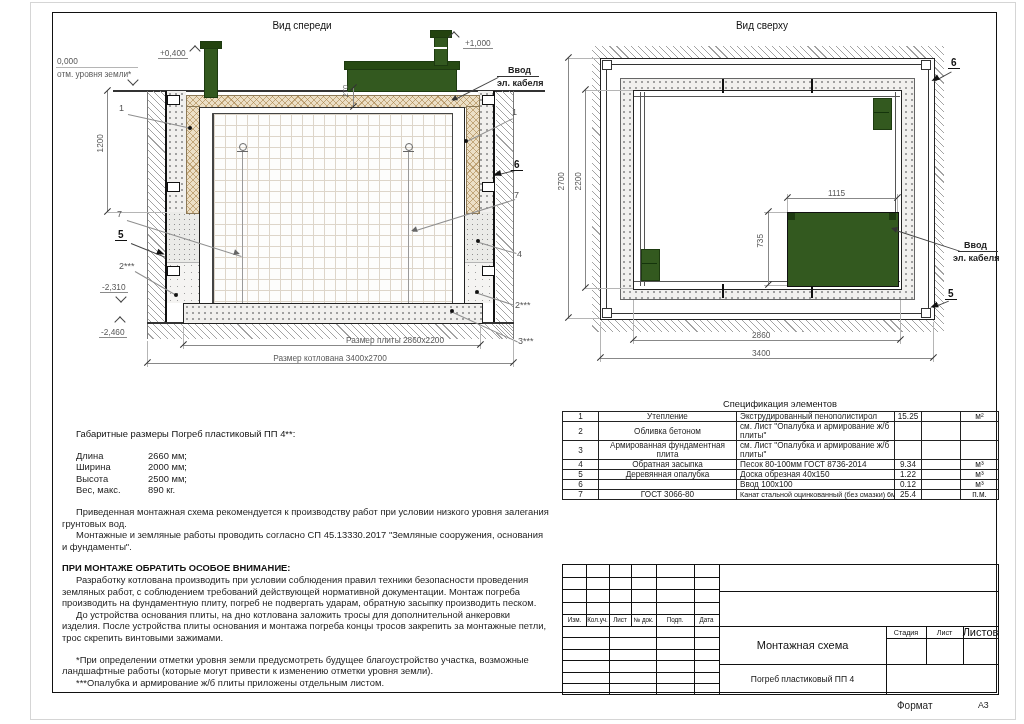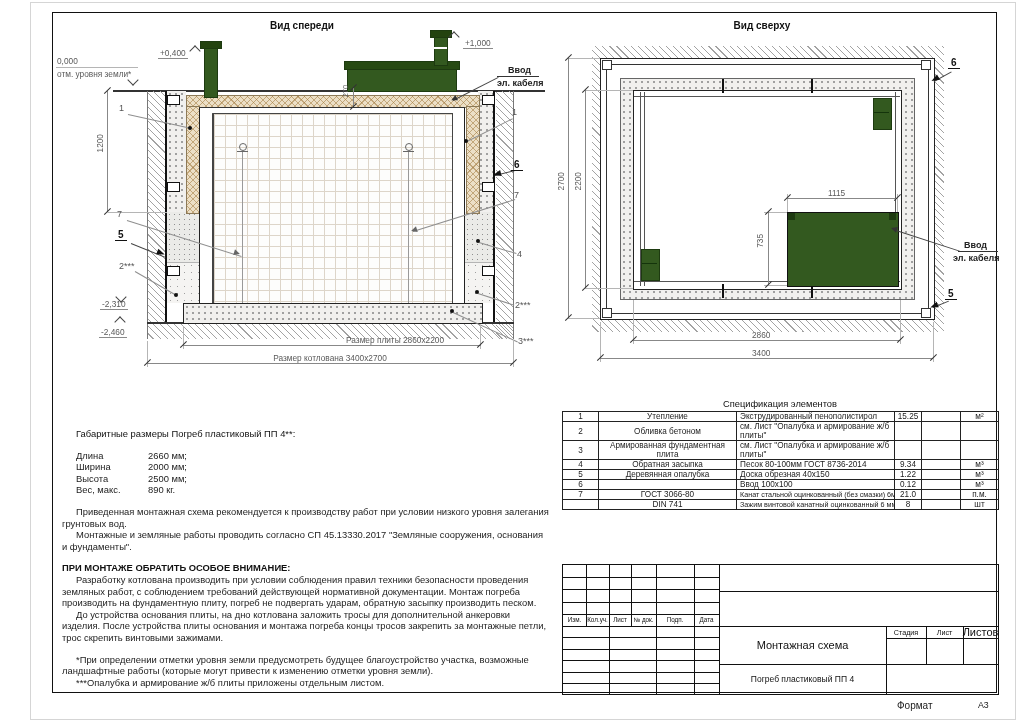--- a/index.html
+++ b/index.html
@@ -15,21 +15,21 @@
   .dt{position:absolute;width:4px;height:4px;background:#111;border-radius:50%}
   .ah{position:absolute;width:0;height:0;border-top:3px solid transparent;border-bottom:3px solid transparent;border-right:8px solid #111}
   .ahr{position:absolute;width:0;height:0;border-top:3px solid transparent;border-bottom:3px solid transparent;border-left:8px solid #333}
   .co{position:absolute;font-size:9px;color:#555;white-space:nowrap}
   .cb{position:absolute;font-size:10px;font-weight:bold;color:#111;border-bottom:1.3px solid #111;line-height:10px;padding:0 3px;white-space:nowrap}
   .dim{position:absolute;font-size:8.3px;color:#5a5a5a;white-space:nowrap}
   .elv{position:absolute;font-size:8.3px;color:#5a5a5a;white-space:nowrap;border-bottom:1px solid #8a8a8a;padding:0 2px}
   .vt{writing-mode:vertical-rl;transform:rotate(180deg)}
   .chv{position:absolute;width:7px;height:7px;border-left:1.4px solid #444;border-bottom:1.4px solid #444}
   .down{transform:rotate(-45deg)}.up{transform:rotate(135deg)}
-  .vtitle{position:absolute;font-size:10px;font-weight:bold;color:#111;text-align:center;width:120px}
+  .vtitle{position:absolute;font-size:10px;font-weight:normal;color:#111;text-align:center;width:120px}
   .soil{background-image:repeating-linear-gradient(45deg,transparent 0,transparent 4.2px,#a3a3a3 4.2px,#a3a3a3 5px)}
   .speck{background-color:#f1f0ee;background-image:radial-gradient(circle,#9a9a9a .7px,transparent .8px);background-size:6px 6px}
   .speck2{background-color:#ebebe8;background-image:radial-gradient(circle,#8f8f8f .7px,transparent .8px);background-size:5px 5px}
   .speck3{background-color:#f5f4f2;background-image:radial-gradient(circle,#9f9f9f .8px,transparent .9px);background-size:7px 7px}
   .ins{background-color:#ecdfc6;background-image:repeating-linear-gradient(45deg,rgba(160,120,60,.55) 0 .8px,transparent .8px 4.5px),repeating-linear-gradient(-45deg,rgba(160,120,60,.55) 0 .8px,transparent .8px 4.5px);border:1px solid #8d7a58}
   .grid{background-color:#fdfdfc;background-image:linear-gradient(#ddd5c9 .8px,transparent .8px),linear-gradient(90deg,#ddd5c9 .8px,transparent .8px);background-size:11px 11px}
   .green{background:#33591f;border:1px solid #1d3a10}
   .clamp{position:absolute;width:11px;height:8px;background:#fff;border:1.5px solid #111}
   .loop{position:absolute;width:6px;height:6px;border:1.4px solid #666;border-radius:50%}
   
@@ -128,21 +128,21 @@
     <div class="hl" style="left:433px;top:47px;width:14px;height:2px;background:#fff"></div>
 
     <div class="dim" style="left:57px;top:56px">0,000</div>
     <div class="hl xl" style="left:56px;top:67px;width:82px;height:1px"></div>
     <div class="dim" style="left:57px;top:69px">отм. уровня земли*</div>
     <div class="chv down" style="left:129px;top:76px"></div>
     <div class="elv" style="left:158px;top:48px">+0,400</div>
     <div class="chv up" style="left:191px;top:47px"></div>
     <div class="elv" style="left:463px;top:38px">+1,000</div>
     <div class="chv up" style="left:450px;top:33px"></div>
-    <div class="elv" style="left:100px;top:299px">-2,310</div>
+    <div class="elv" style="left:100px;top:282px">-2,310</div>
     <div class="chv down" style="left:117px;top:293px"></div>
     <div class="elv" style="left:99px;top:327px">-2,460</div>
     <div class="chv up" style="left:116px;top:318px"></div>
 
     <div>
       <div class="vl" style="left:107px;top:91px;height:121px;background:#888;width:1px"></div>
       <div class="tk" style="left:103px;top:90px"></div>
       <div class="tk" style="left:103px;top:211px"></div>
       <div class="hl xl" style="left:107px;top:212px;width:60px;height:.8px"></div>
       <div class="dim vt" style="left:95px;top:134px">1200</div>
@@ -393,31 +393,23 @@
         <td></td>
         <td class="nm">Ввод 100x100</td>
         <td>0.12</td>
         <td></td>
         <td>м³</td>
       </tr>
       <tr>
         <td>7</td>
         <td>ГОСТ 3066-80</td>
         <td class="nm sm">Канат стальной оцинкованный (без смазки) 6мм</td>
-        <td>21.0</td>
+        <td>25.4</td>
         <td></td>
         <td>п.м.</td>
-      </tr>
-      <tr>
-        <td></td>
-        <td>DIN 741</td>
-        <td class="nm sm">Зажим винтовой канатный оцинкованный 6 мм</td>
-        <td>8</td>
-        <td></td>
-        <td>шт</td>
       </tr>
     </tbody>
       </table>
   </div>
 
   <div class="tb">
 
     <div class="v" style="left:23px;top:0;height:61px"></div>
     <div class="v" style="left:46px;top:0;height:129px"></div>
     <div class="v" style="left:68px;top:0;height:61px"></div>

